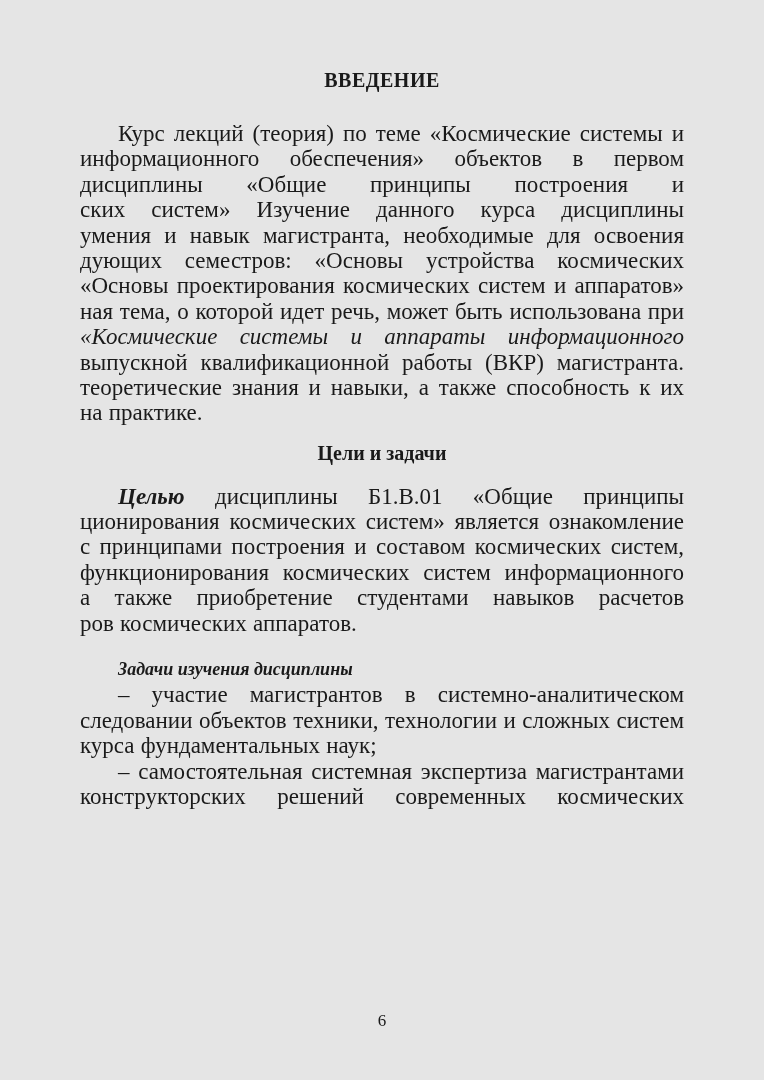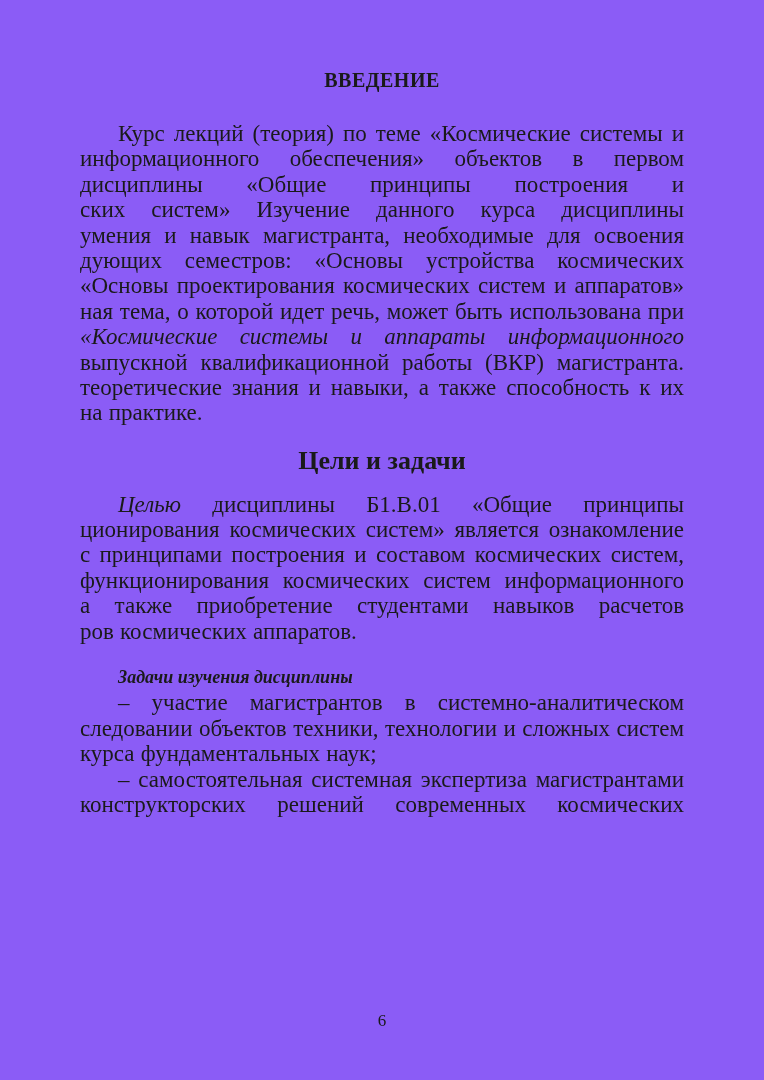--- a/index.html
+++ b/index.html
@@ -11,42 +11,42 @@
     width: 764px;
     height: 1080px;
     position: relative;
     font-family: "Liberation Serif", "DejaVu Serif", serif;
     color: #1a1a1a;
     overflow: hidden;
   }
   .sheet {
     position: absolute;
     inset: 0;
-    background: #8b5cf6;
+    background: #e5e5e5;
   }
   .doc {
     position: absolute;
     left: 80px;
     top: 66px;
     width: 604px;
   }
   .title {
     font-weight: bold;
     font-size: 20px;
     line-height: 28px;
     text-align: center;
     margin: 0 0 27px 0;
     letter-spacing: 0.5px;
   }
   .heading {
     font-weight: bold;
-    font-size: 26px;
+    font-size: 20px;
     line-height: 28px;
     text-align: center;
-    margin: 21px 0 17px 0;
+    margin: 13px 0 17px 0;
     font-family: Liberation Serif, serif;
   }
   .subheading {
     font-weight: bold;
     font-style: italic;
     font-size: 18px;
     line-height: 25.4px;
     text-indent: 38px;
     margin-top: 21px;
   }
@@ -55,21 +55,21 @@
     font-size: 23px;
     line-height: 25.4px;
     height: 25.4px;
     overflow: hidden;
     text-align: justify;
     text-align-last: justify;
     word-spacing: 0.5px;
   }
   .line.first { text-indent: 38px; }
   .line.last { text-align-last: left; }
-  span.b { font-weight: normal; }
+  span.b { font-weight: bold; }
   span.i { font-style: italic; }
   .page-number {
     position: absolute;
     top: 1010px;
     left: 0;
     width: 100%;
     text-align: center;
     font-size: 17px;
     line-height: 22px;
   }

